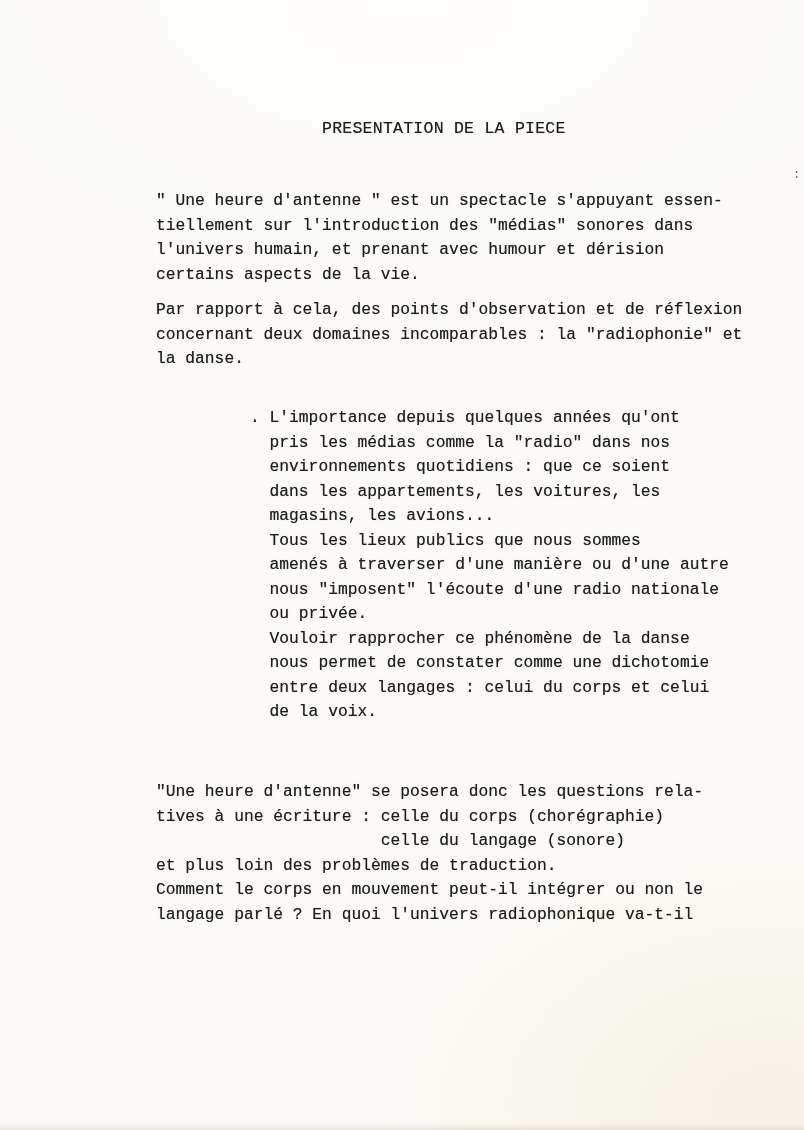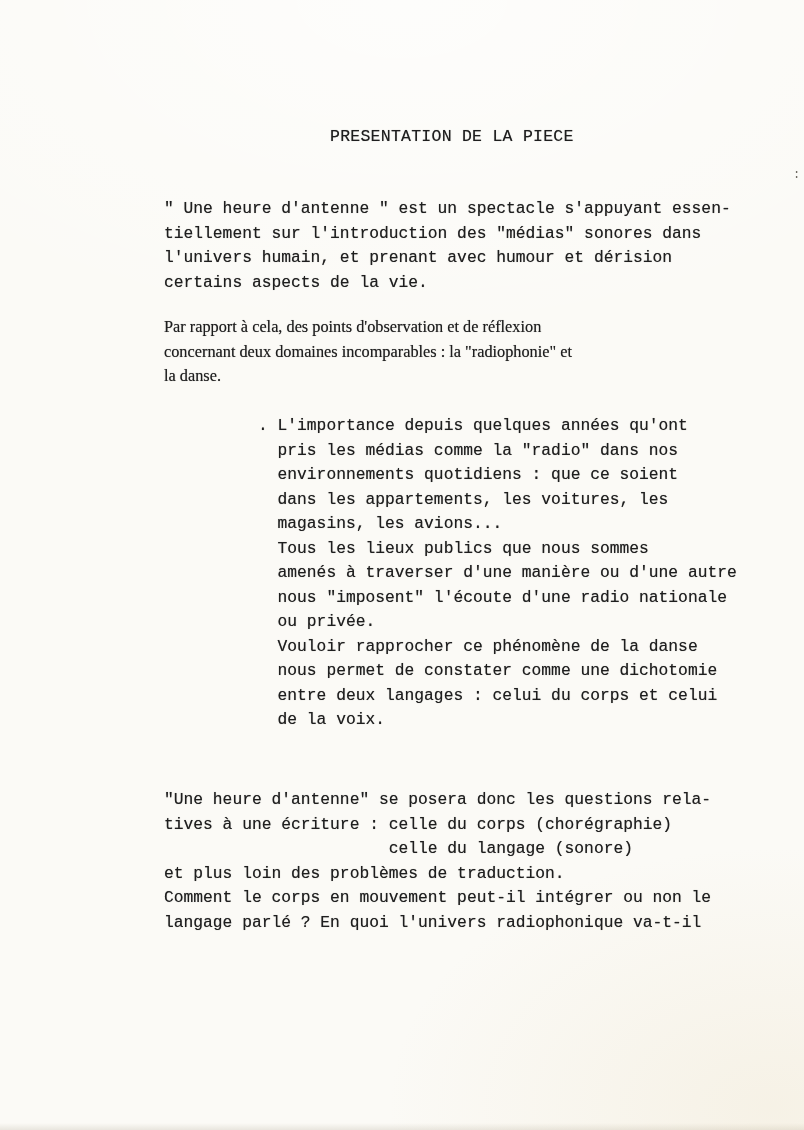--- a/index.html
+++ b/index.html
@@ -18,44 +18,43 @@
     width: 804px;
     height: 1130px;
     background:
       radial-gradient(620px 420px at 96% 98%, rgba(228, 211, 172, 0.22), rgba(228, 211, 172, 0) 62%),
       radial-gradient(900px 500px at 50% 0%, rgba(255, 255, 255, 0.6), rgba(255, 255, 255, 0) 70%),
       linear-gradient(to top, rgba(168, 158, 136, 0.22) 0px, rgba(168, 158, 136, 0) 7px),
       #fbfaf6;
   }
   .typewriter {
     position: absolute;
-    margin: 8px;
+    margin: 0;
     white-space: pre;
     font-family: "Liberation Mono", "DejaVu Sans Mono", monospace;
     font-size: 16.3px;
     line-height: 24.5px;
     font-weight: normal;
     color: #1e1e1e;
     text-shadow: 0 0 0.7px rgba(30, 30, 30, 0.6);
     letter-spacing: 0;
   }
   .doc-title {
     top: 117px;
     left: 322px;
     font-size: 16.5px;
     letter-spacing: 0.25px;
   }
   .para-intro {
     top: 189px;
     left: 156px;
   }
   .para-rapport {
-    top: 307px;
+    top: 298px;
     left: 156px;
-    font-family: Liberation Serif, serif;
   }
   .para-bullet {
     top: 406px;
     left: 250px;
   }
   .para-questions {
     top: 780px;
     left: 156px;
   }
   .margin-mark {

